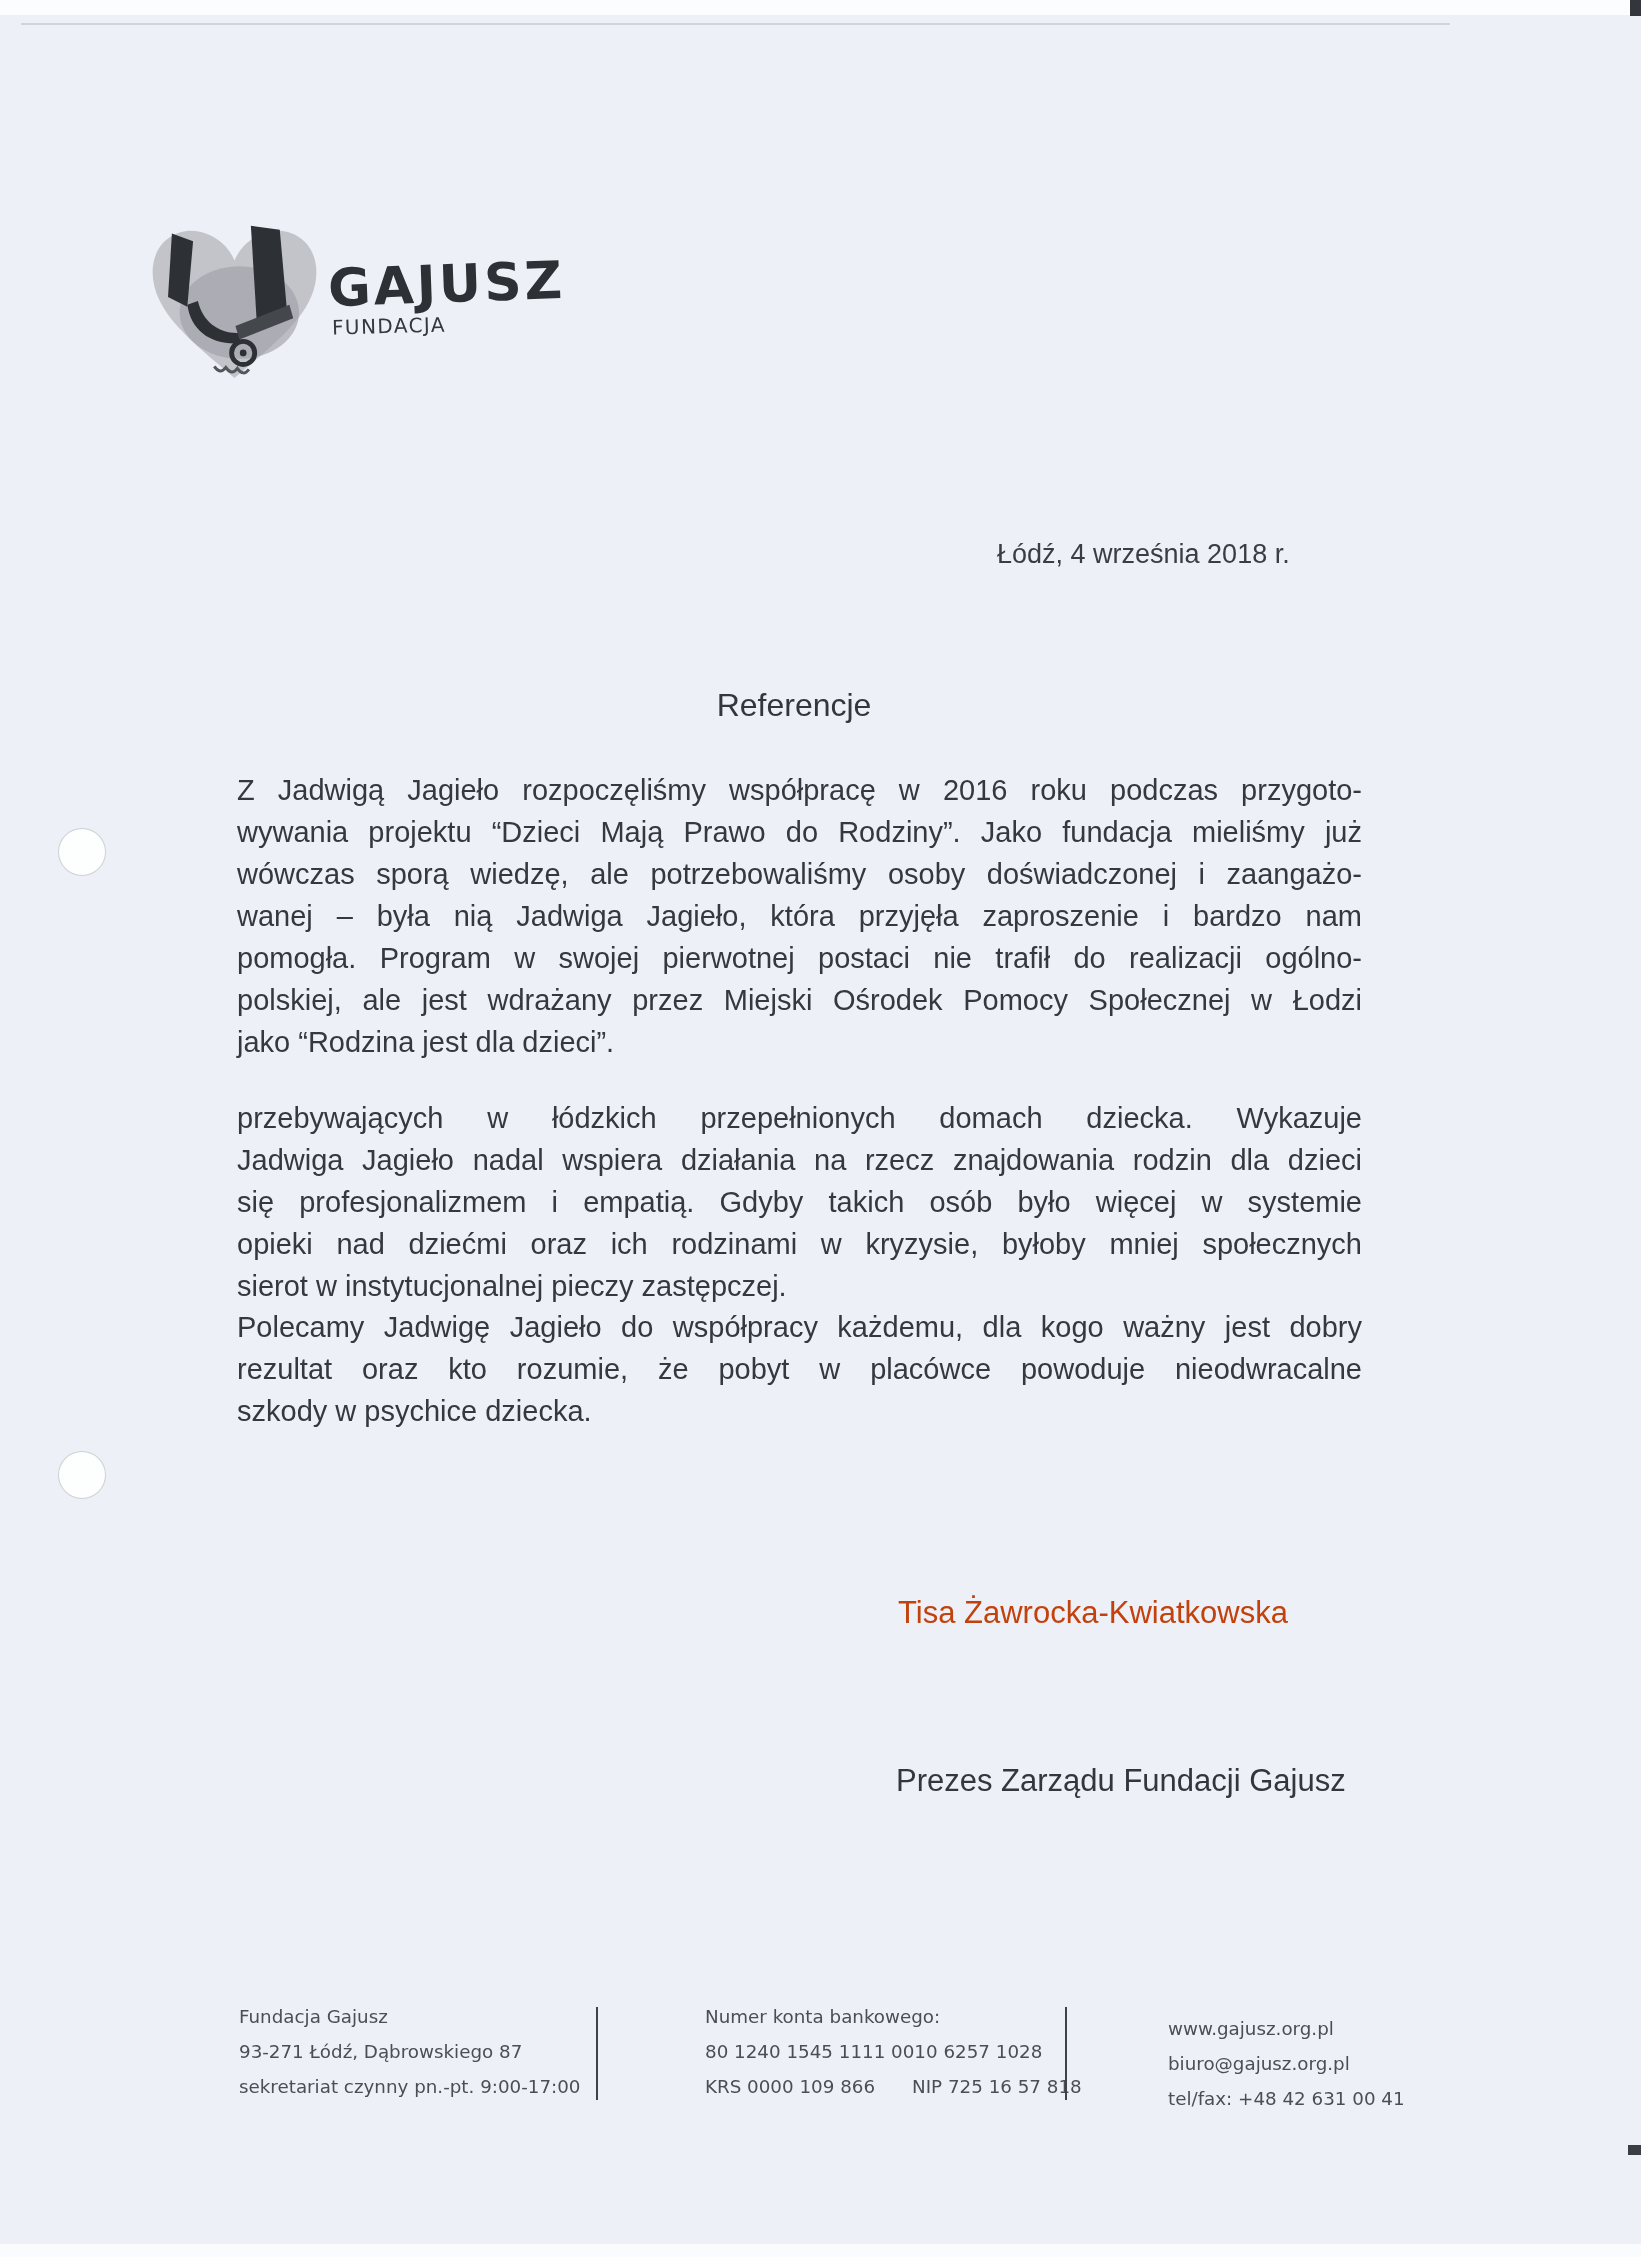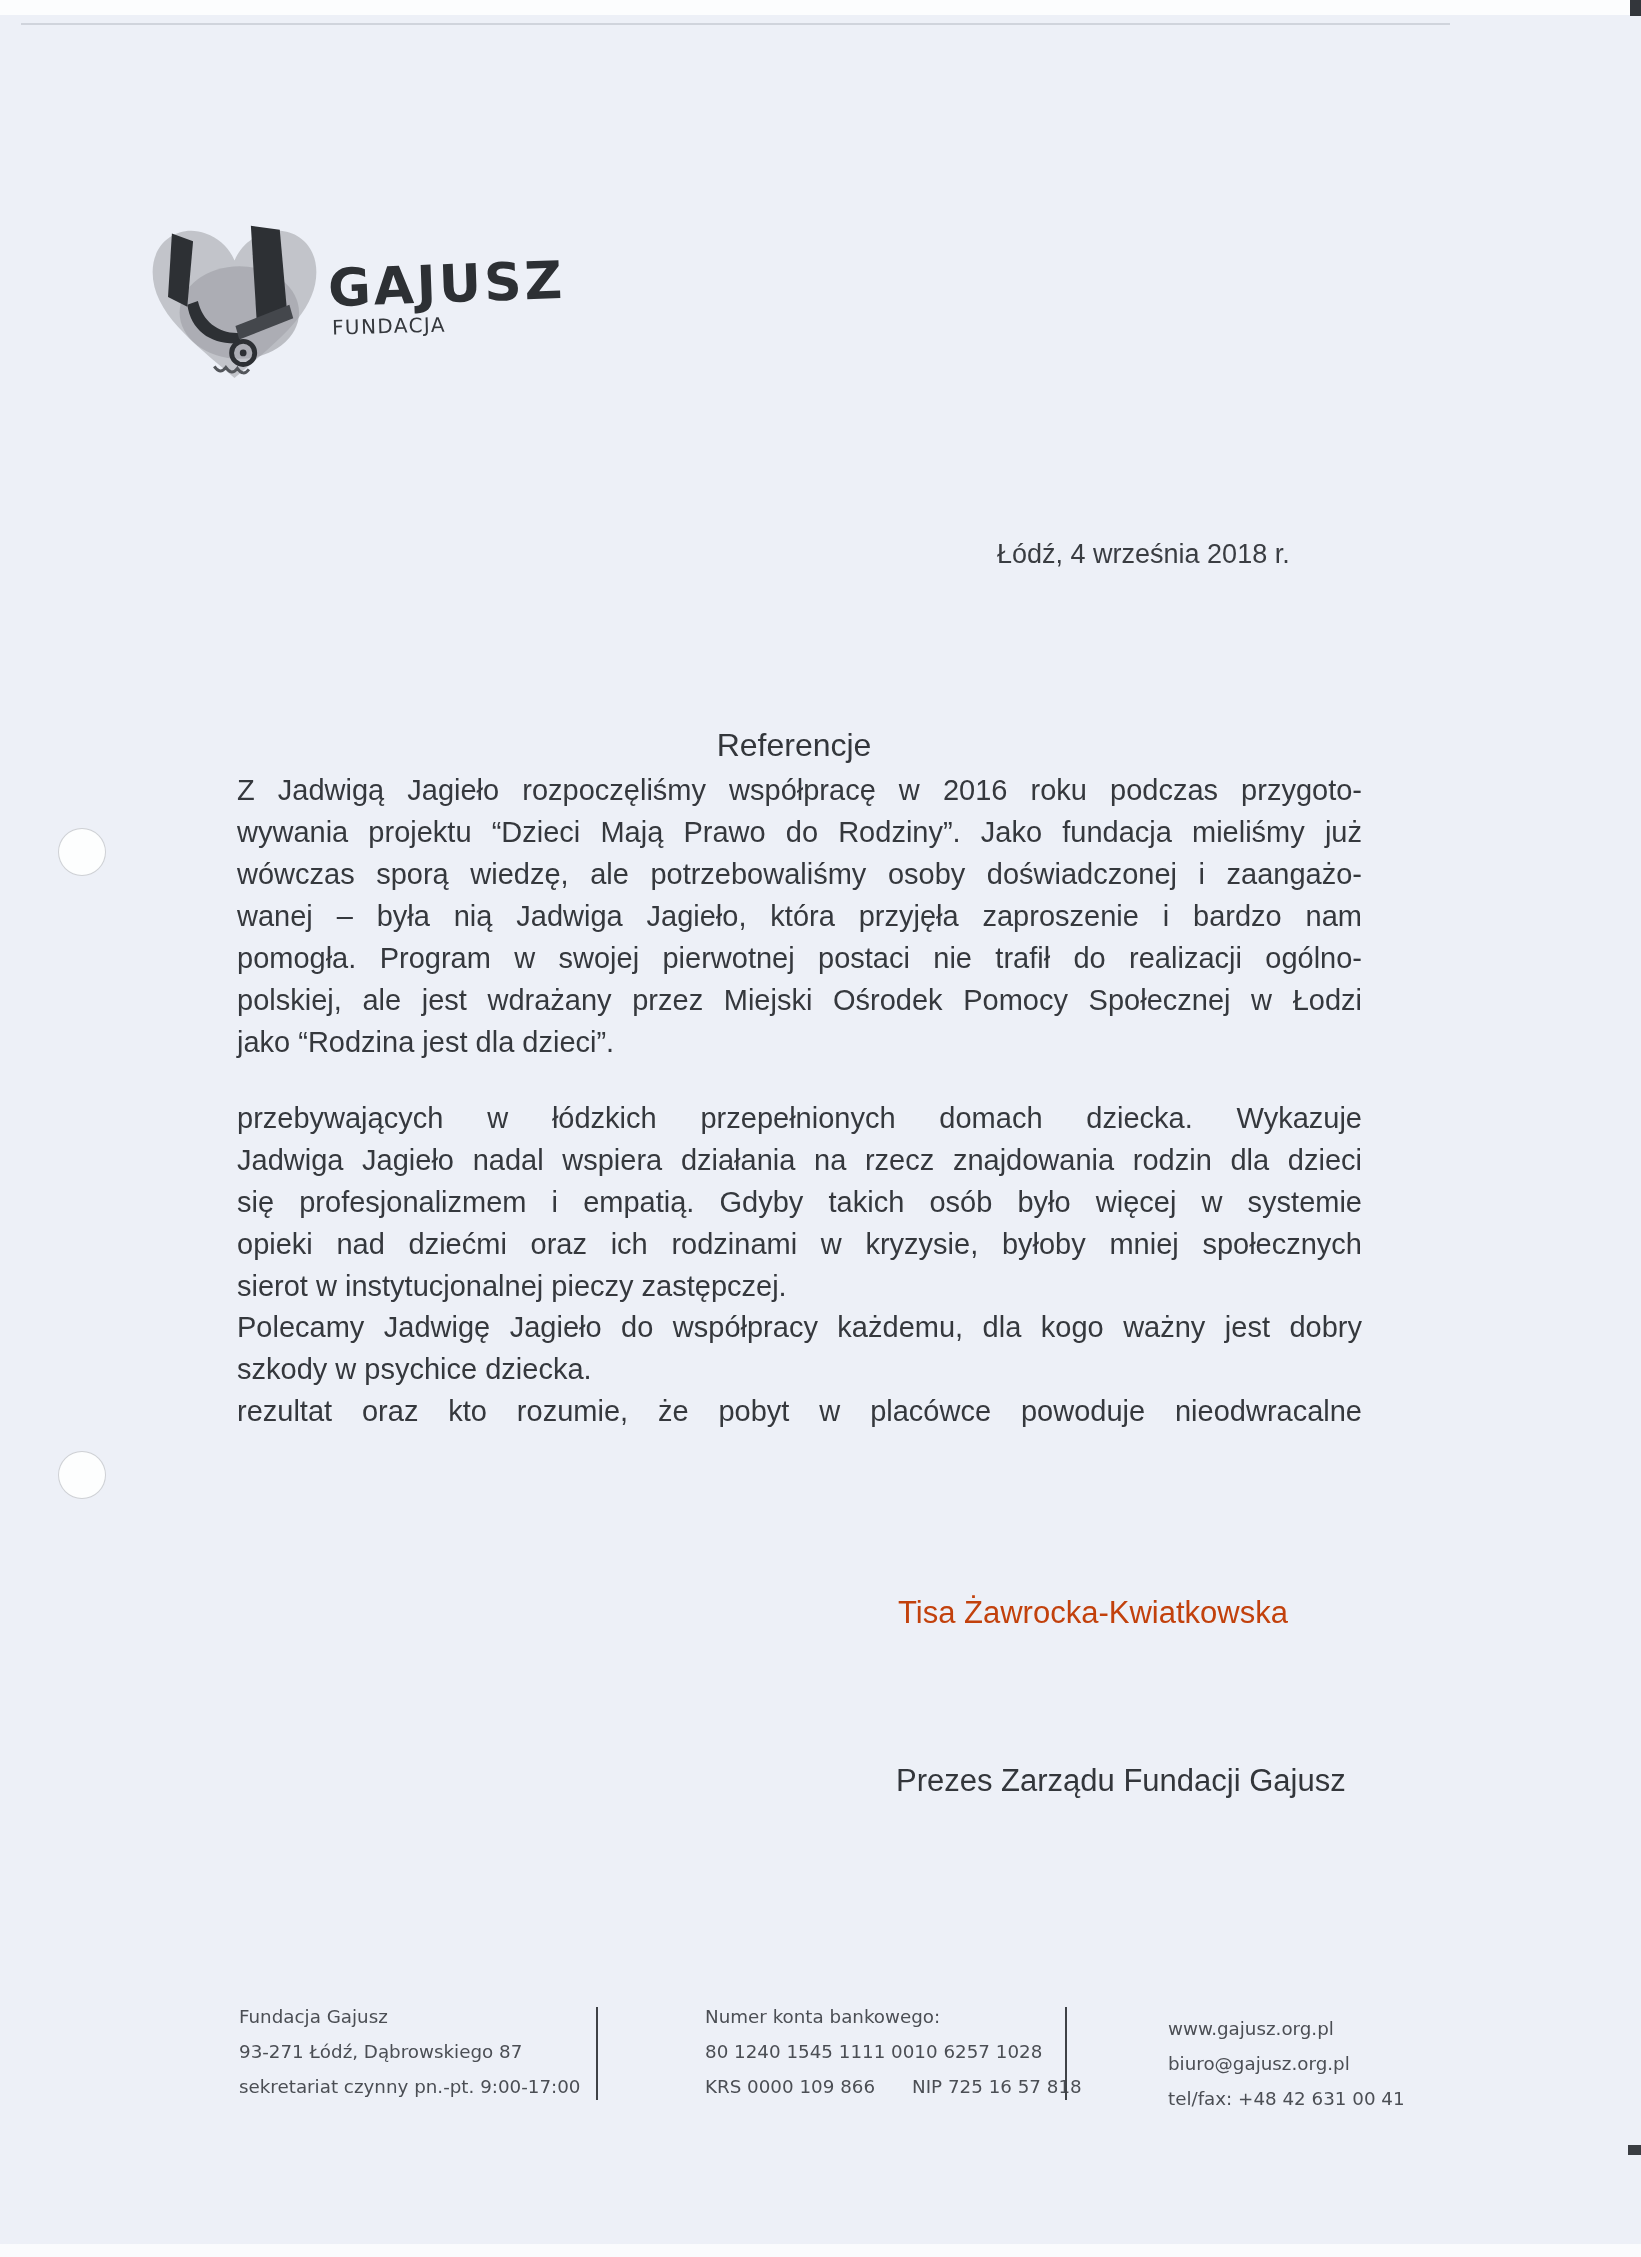--- a/index.html
+++ b/index.html
@@ -41,21 +41,21 @@
     letter-spacing:1.4px;color:#35383d;transform:rotate(-1.5deg);white-space:nowrap;
   }
 
   
   .date-line{
     position:absolute;left:997px;top:539px;
     font-size:27px;color:#3a3d42;white-space:nowrap;
   }
   .letter-title{
     position:absolute;left:601px;top:687px;width:386px;
-    text-align:center;font-size:32px;color:#33363b;margin-top:40px;
+    text-align:center;font-size:32px;color:#33363b;
   }
   .para{position:absolute;left:237px;width:1125px;color:#35383d;font-size:29px;}
   .para .line{
     height:42px;line-height:42px;
     text-align:justify;text-align-last:justify;
     white-space:normal;
   }
   .para .line.last{text-align:left;text-align-last:left;}
   .p1{top:769px;}
   .p2{top:1097px;}
@@ -128,22 +128,22 @@
   <div class="para p2">
     <div class="line">przebywających w łódzkich przepełnionych domach dziecka. Wykazuje</div>
     <div class="line">Jadwiga Jagieło nadal wspiera działania na rzecz znajdowania rodzin dla dzieci</div>
     <div class="line">się profesjonalizmem i empatią. Gdyby takich osób było więcej w systemie</div>
     <div class="line">opieki nad dziećmi oraz ich rodzinami w kryzysie, byłoby mniej społecznych</div>
     <div class="line last">sierot w instytucjonalnej pieczy zastępczej.</div>
   </div>
 
   <div class="para p3">
     <div class="line">Polecamy Jadwigę Jagieło do współpracy każdemu, dla kogo ważny jest dobry</div>
+    <div class="line">rezultat oraz kto rozumie, że pobyt w placówce powoduje nieodwracalne</div>
     <div class="line last">szkody w psychice dziecka.</div>
-    <div class="line">rezultat oraz kto rozumie, że pobyt w placówce powoduje nieodwracalne</div>
   </div>
 
   <div class="sig-name">Tisa Żawrocka-Kwiatkowska</div>
   <div class="sig-title">Prezes Zarządu Fundacji Gajusz</div>
 
   <div class="footer">
     <div class="f-col f-address">
       <div class="f-line">Fundacja Gajusz</div>
       <div class="f-line">93-271 Łódź, Dąbrowskiego 87</div>
       <div class="f-line">sekretariat czynny pn.-pt. 9:00-17:00</div>

